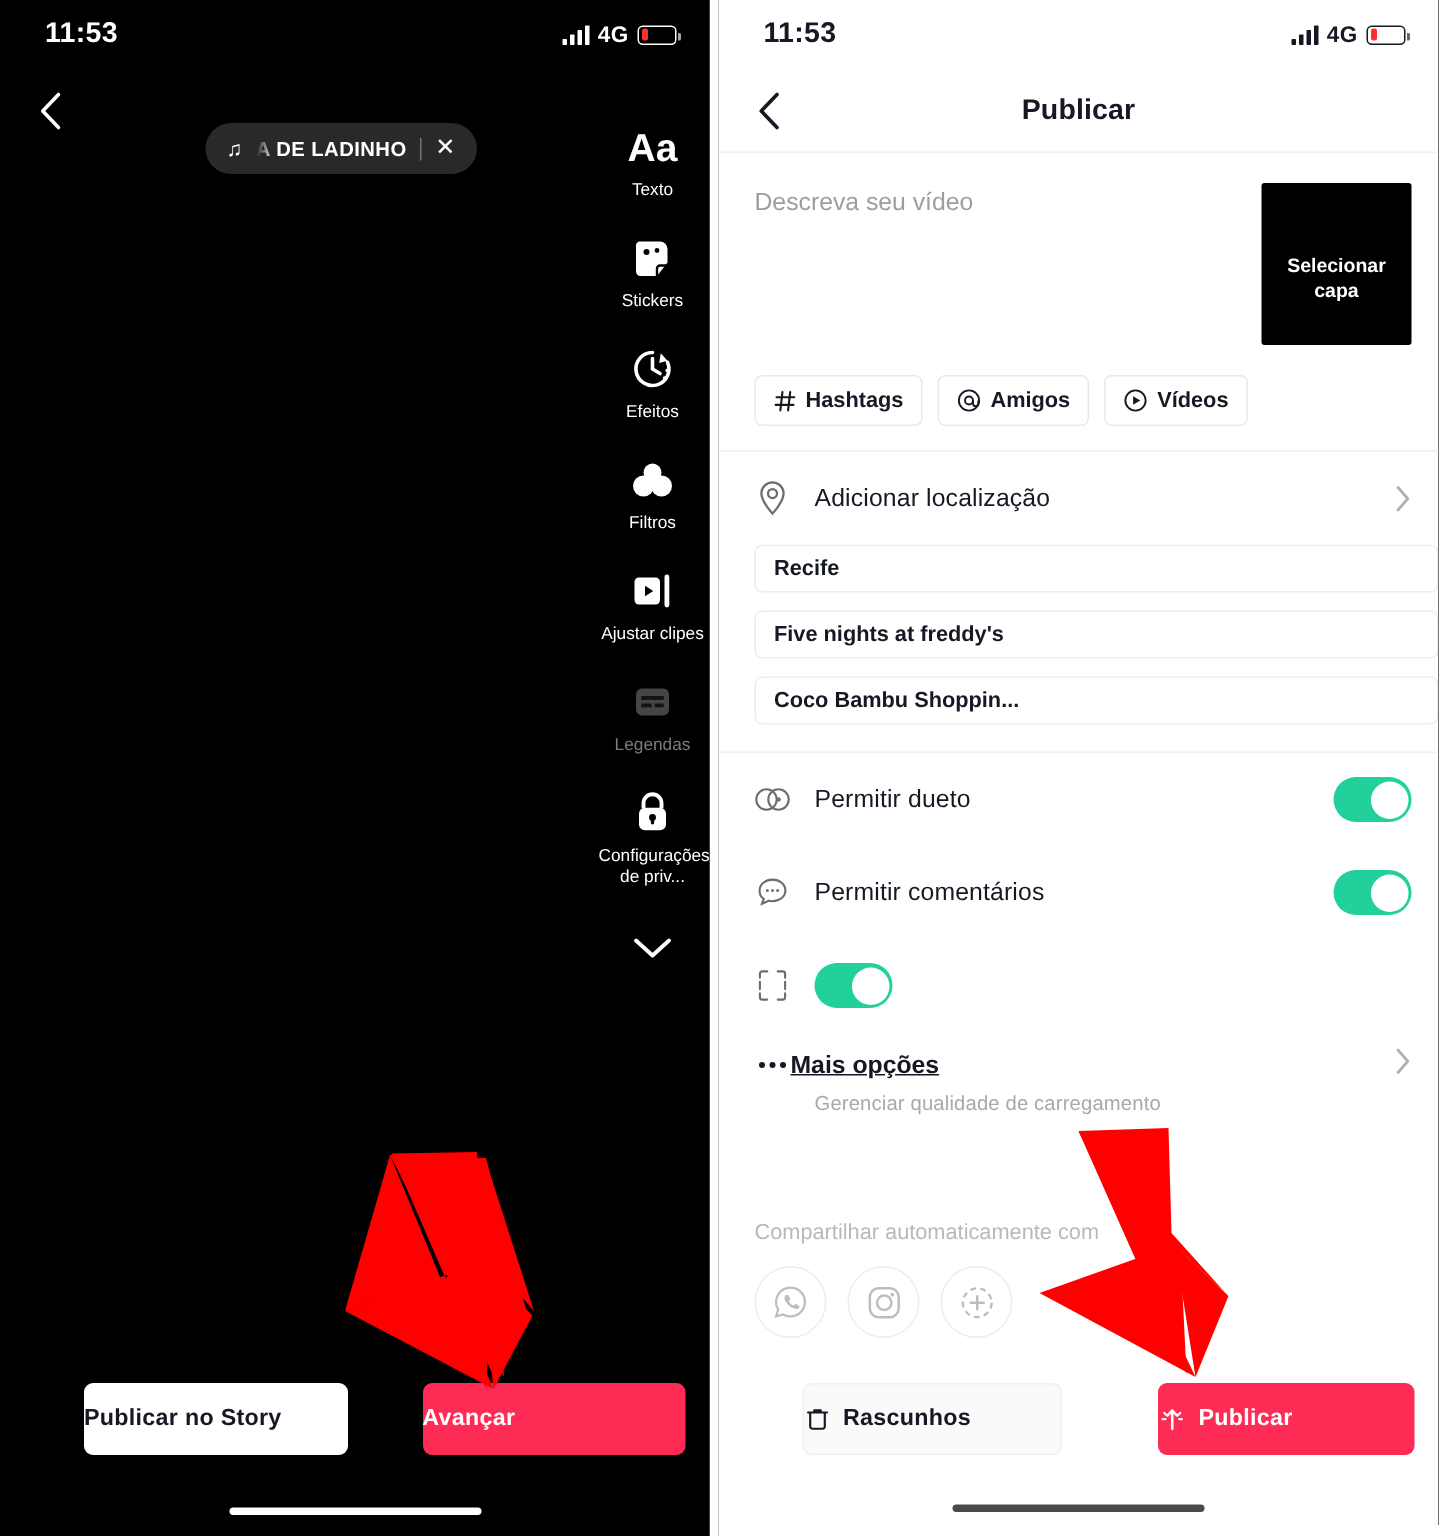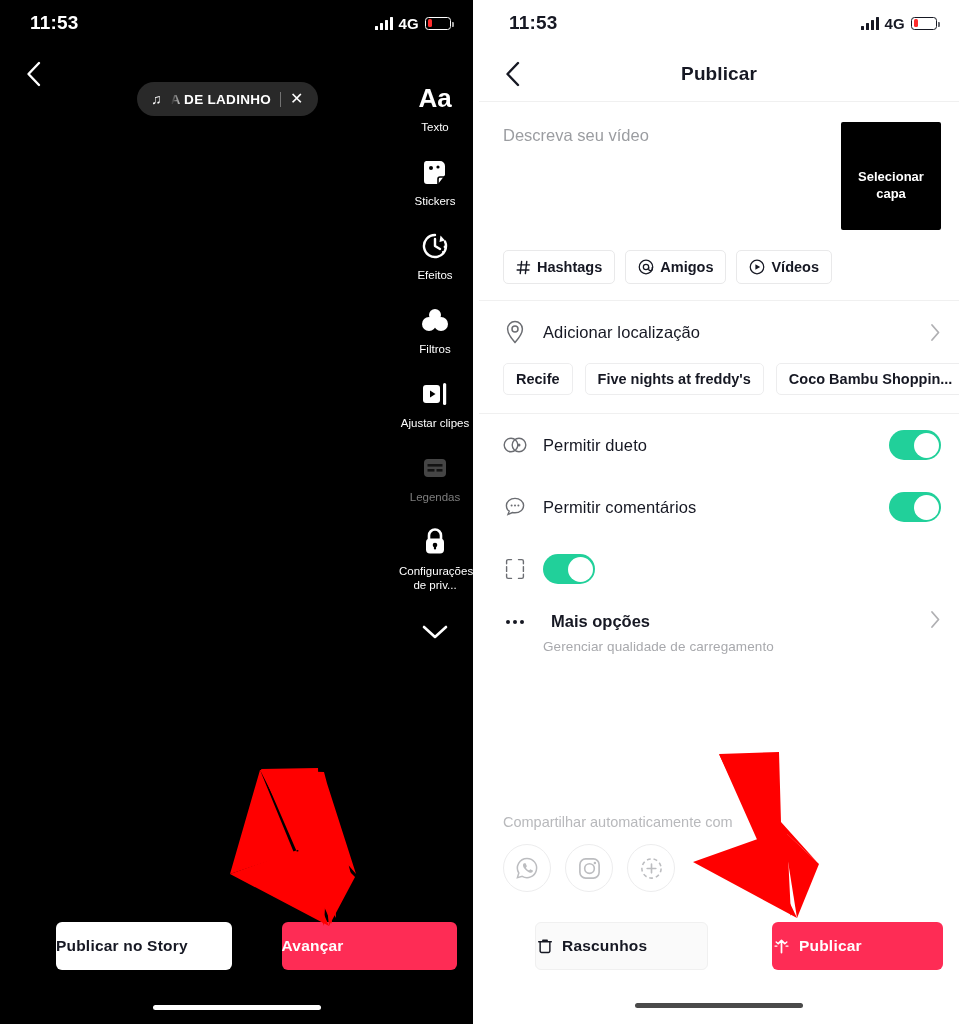--- a/index.html
+++ b/index.html
@@ -154,40 +154,40 @@
   .row {
     display: flex; align-items: center; gap: 16px;
     padding: 0 18px 0 24px; height: 62px;
   }
   .row .ico { width: 24px; display: flex; align-items: center; justify-content: center; flex: 0 0 24px; }
   .row .lbl { flex: 1; font-size: 16.5px; color: #161823; letter-spacing: .1px; }
   .row .val { font-size: 16px; color: #161823; margin-right: 8px; }
   .row .arrow { color: #b0b0b3; display: flex; align-items: center; }
 
   .locchips {
-    display: flex; gap: 12px; padding: 0 0 18px 24px; overflow: hidden;
+    display: flex; gap: 12px; padding: 0 0 18px 24px; overflow: hidden; flex-direction: column;
   }
   .locchip {
     height: 32px; border: 1px solid #ededee; border-radius: 5px;
     display: flex; align-items: center; padding: 0 12px;
     font-size: 14.5px; font-weight: 700; color: #161823;
     white-space: nowrap; flex: 0 0 auto;
   }
 
   .toggle {
     width: 52px; height: 30px; border-radius: 15px; position: relative;
     flex: 0 0 52px;
   }
   .toggle .knob {
     position: absolute; top: 2.5px; right: 2.5px;
     width: 25px; height: 25px; border-radius: 50%; background: #fff;
   }
 
   .moreopt { padding: 10px 18px 0 24px; }
-  .moreopt .mline { display: flex; align-items: center; gap: 24px; }
+  .moreopt .mline { display: flex; align-items: center; gap: 0; text-decoration: underline; }
   .moreopt .dots { width: 24px; display: flex; gap: 3px; justify-content: center; flex: 0 0 24px; }
   .moreopt .dots i { width: 4px; height: 4px; border-radius: 50%; background: #161823; display: block; }
   .moreopt .mtitle2 { flex: 1; font-size: 16.5px; font-weight: 700; }
   .moreopt .msub {
     font-size: 13.5px; color: #a8a9ad; margin: 6px 0 0 40px; letter-spacing: .1px;
   }
 
   .sharearea { position: absolute; left: 0; right: 0; bottom: 132px; padding: 0 24px; }
   .sharelabel { font-size: 14.5px; color: #b8b9bc; margin-bottom: 14px; }
   .shareicons { display: flex; gap: 14px; }

